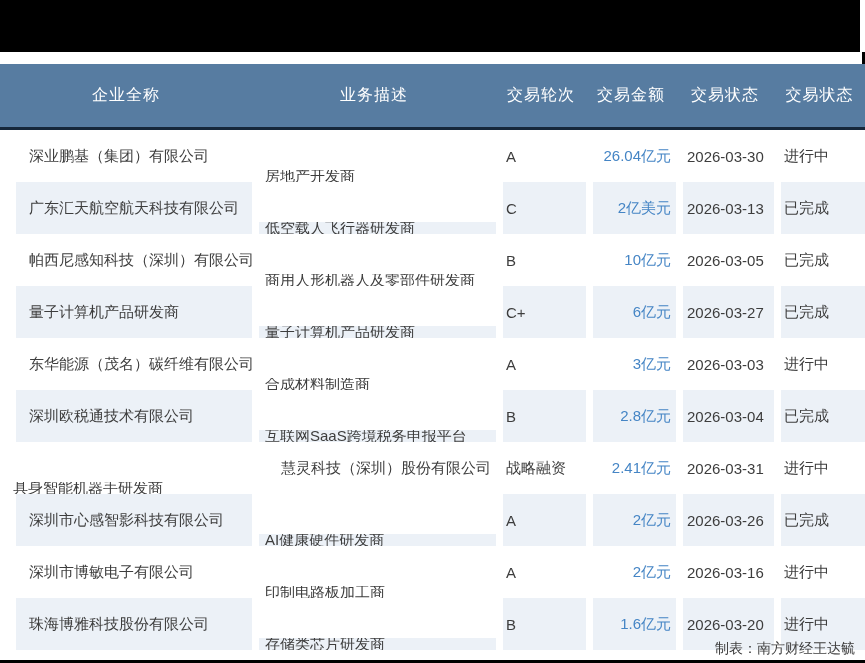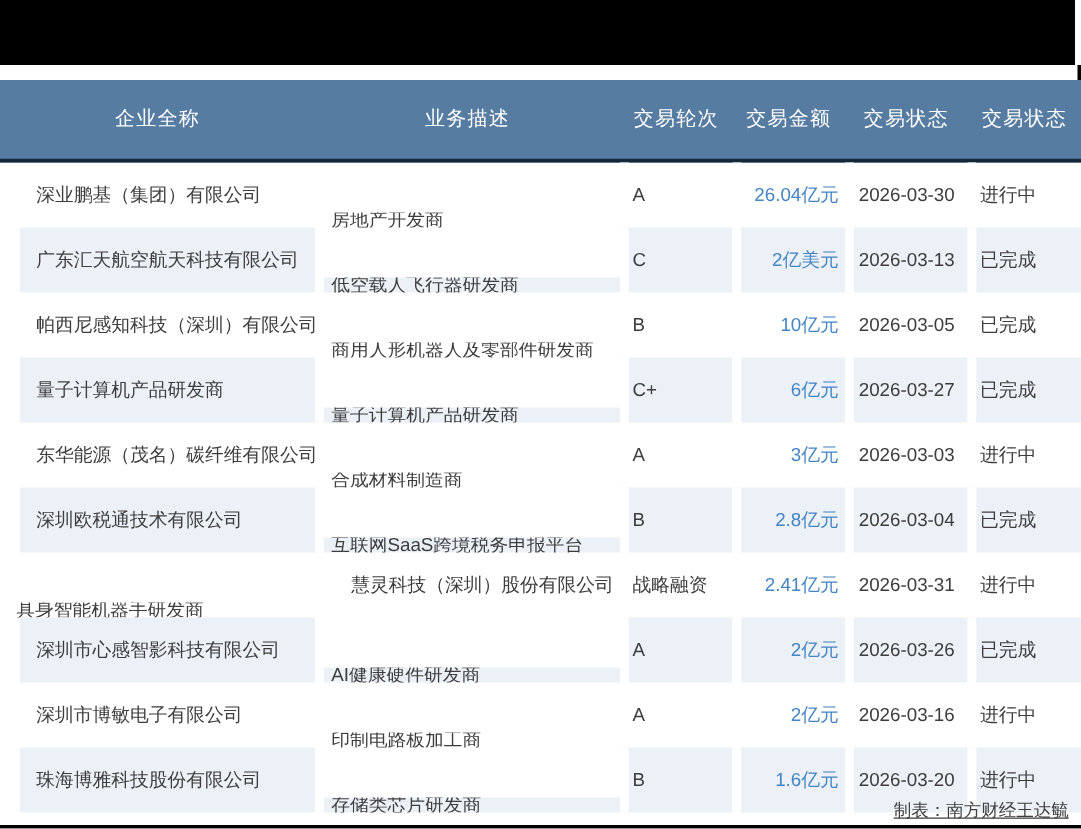--- a/index.html
+++ b/index.html
@@ -71,21 +71,20 @@
   .td.c5 { padding-left: 3px; }
   .footer {
     position: absolute;
     top: 638px; left: 0;
     width: 865px; height: 21px;
     line-height: 21px;
     text-align: right;
     padding-right: 10px;
     font-size: 14px;
     color: var(--text, #3d3d3d);
-    text-decoration: underline;
   }
   .bottom-line {
     position: absolute;
     left: 0; bottom: 0;
     width: 865px; height: 3px;
     background: var(--redaction, #000);
   }
 </style>
 </head>
 <body>

